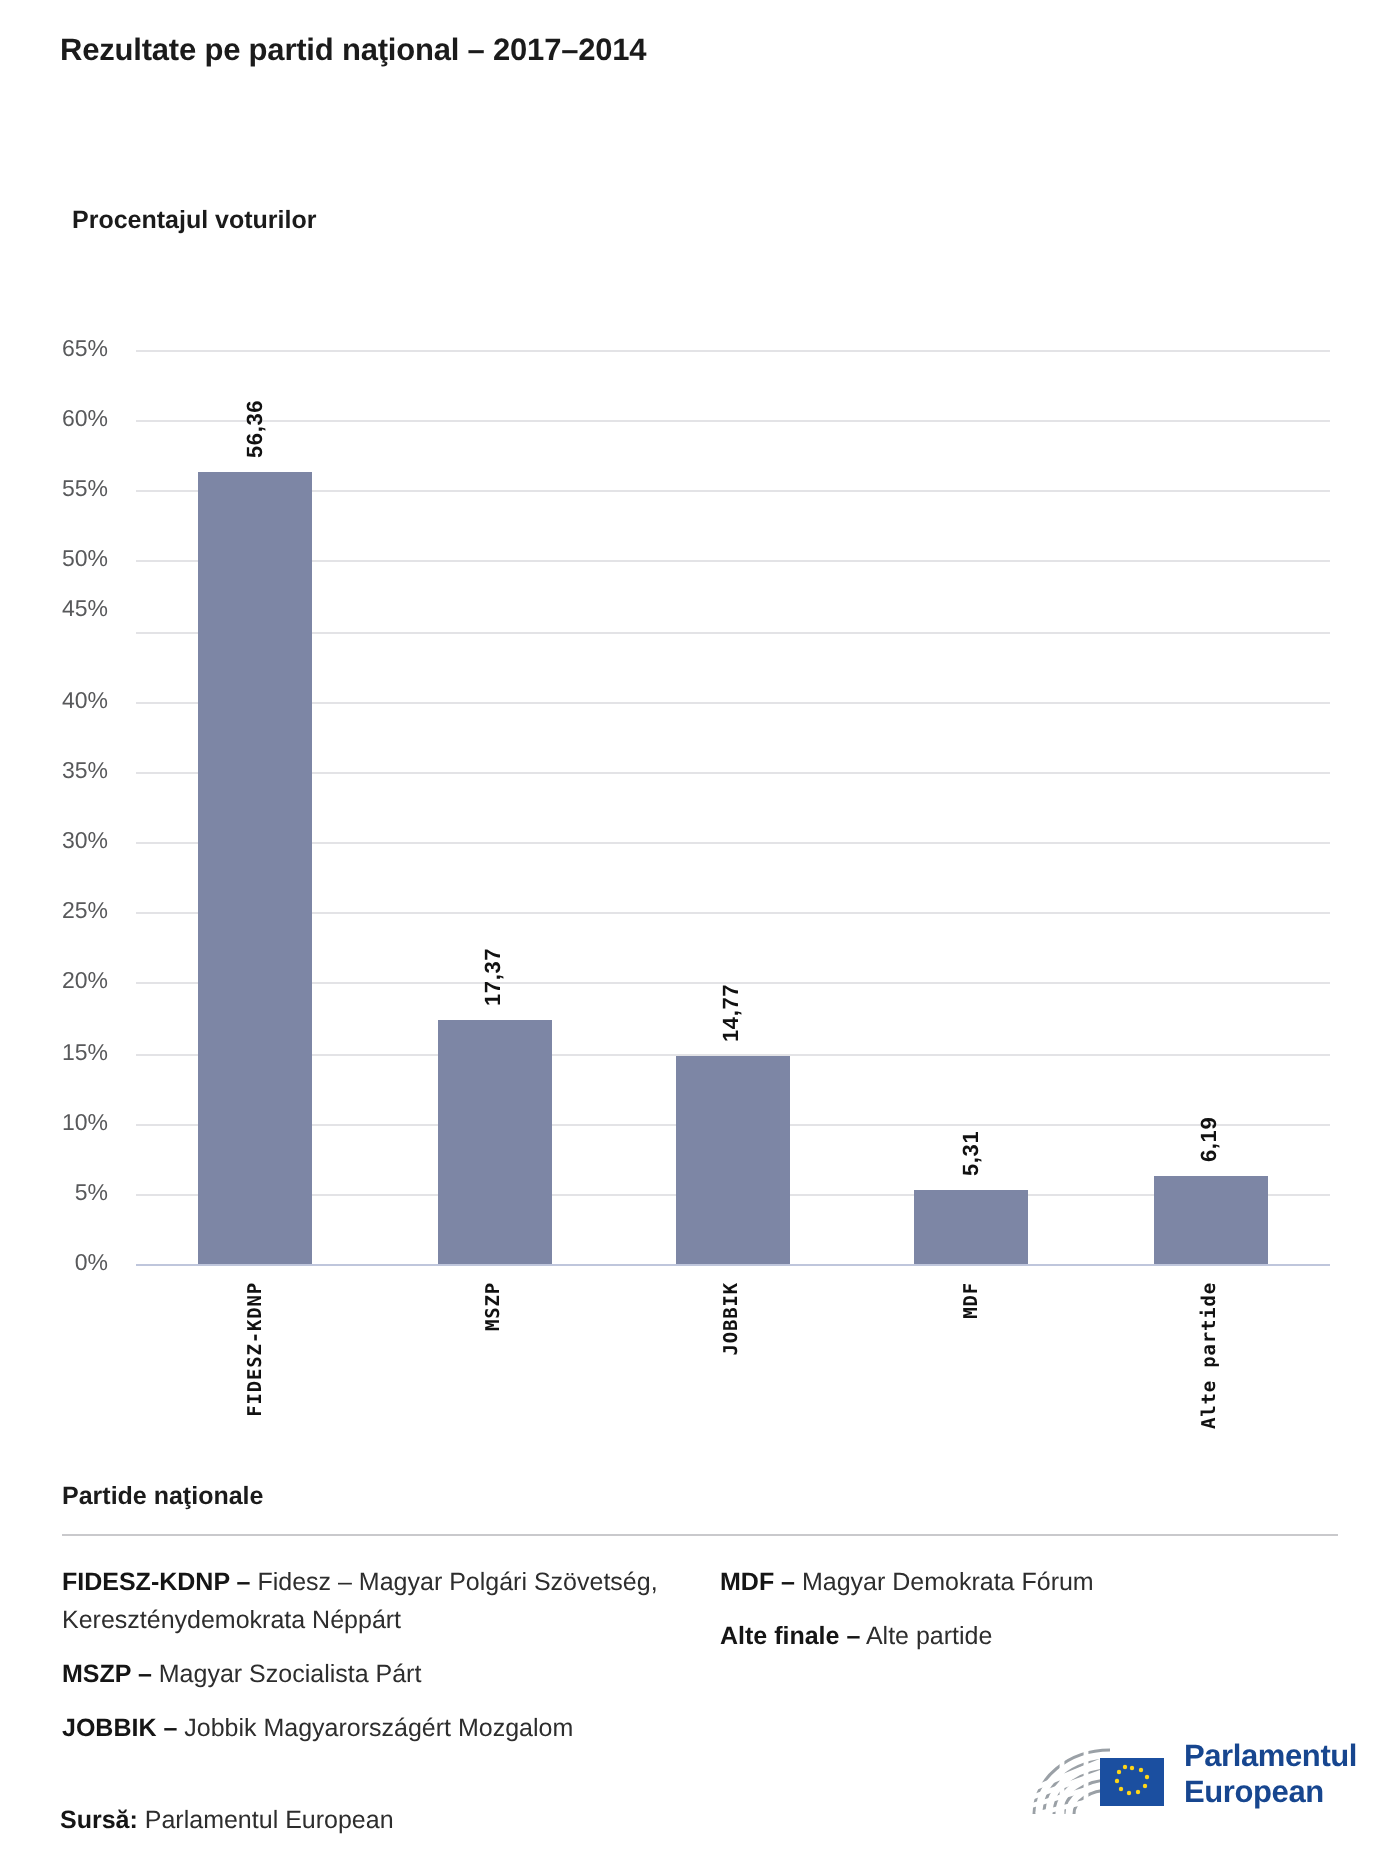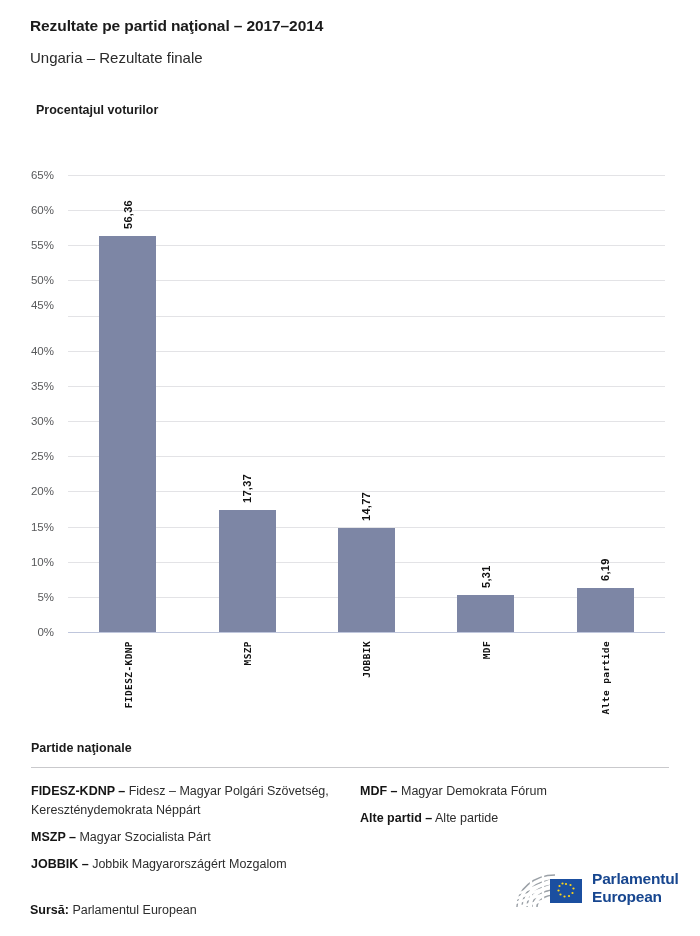--- a/index.html
+++ b/index.html
@@ -151,21 +151,20 @@
     color: #17468f;
     letter-spacing: -0.2px;
   }
 </style>
 </head>
 <body>
 
 <div id="page">
 
   <div id="title">Rezultate pe partid naţional – 2017–2014</div>
-  <div id="subtitle">Ungaria – Rezultate finale</div>
   <div id="axis-title">Procentajul voturilor</div>
 
   <div id="chart">
     <div id="plot">
         <div class="gridline baseline" style="top: 457px;"></div>
         <div class="gridline" style="top: 421.846px;"></div>
         <div class="gridline" style="top: 386.692px;"></div>
         <div class="gridline" style="top: 351.538px;"></div>
         <div class="gridline" style="top: 316.385px;"></div>
         <div class="gridline" style="top: 281.231px;"></div>
@@ -237,21 +236,21 @@
   <div id="legend-heading">Partide naţionale</div>
   <div id="legend-rule"></div>
   <div id="legend-cols">
     <div class="legend-col left" id="legend-left">
         <div class="legend-entry"><b>FIDESZ-KDNP –</b><span> Fidesz – Magyar Polgári Szövetség, Kereszténydemokrata Néppárt</span></div>
         <div class="legend-entry"><b>MSZP –</b><span> Magyar Szocialista Párt</span></div>
         <div class="legend-entry"><b>JOBBIK –</b><span> Jobbik Magyarországért Mozgalom</span></div>
       </div>
     <div class="legend-col right" id="legend-right">
         <div class="legend-entry"><b>MDF –</b><span> Magyar Demokrata Fórum</span></div>
-        <div class="legend-entry"><b>Alte partid –</b><span> Alte partide</span></div>
+        <div class="legend-entry"><b>Alte finale –</b><span> Alte partide</span></div>
       </div>
   </div>
 
   <div id="source">
     <b>Sursă:</b>
     <span>Parlamentul European</span>
   </div>
 
   <div id="ep-logo">
     <svg width="75" height="46" viewBox="0 0 75 46">

